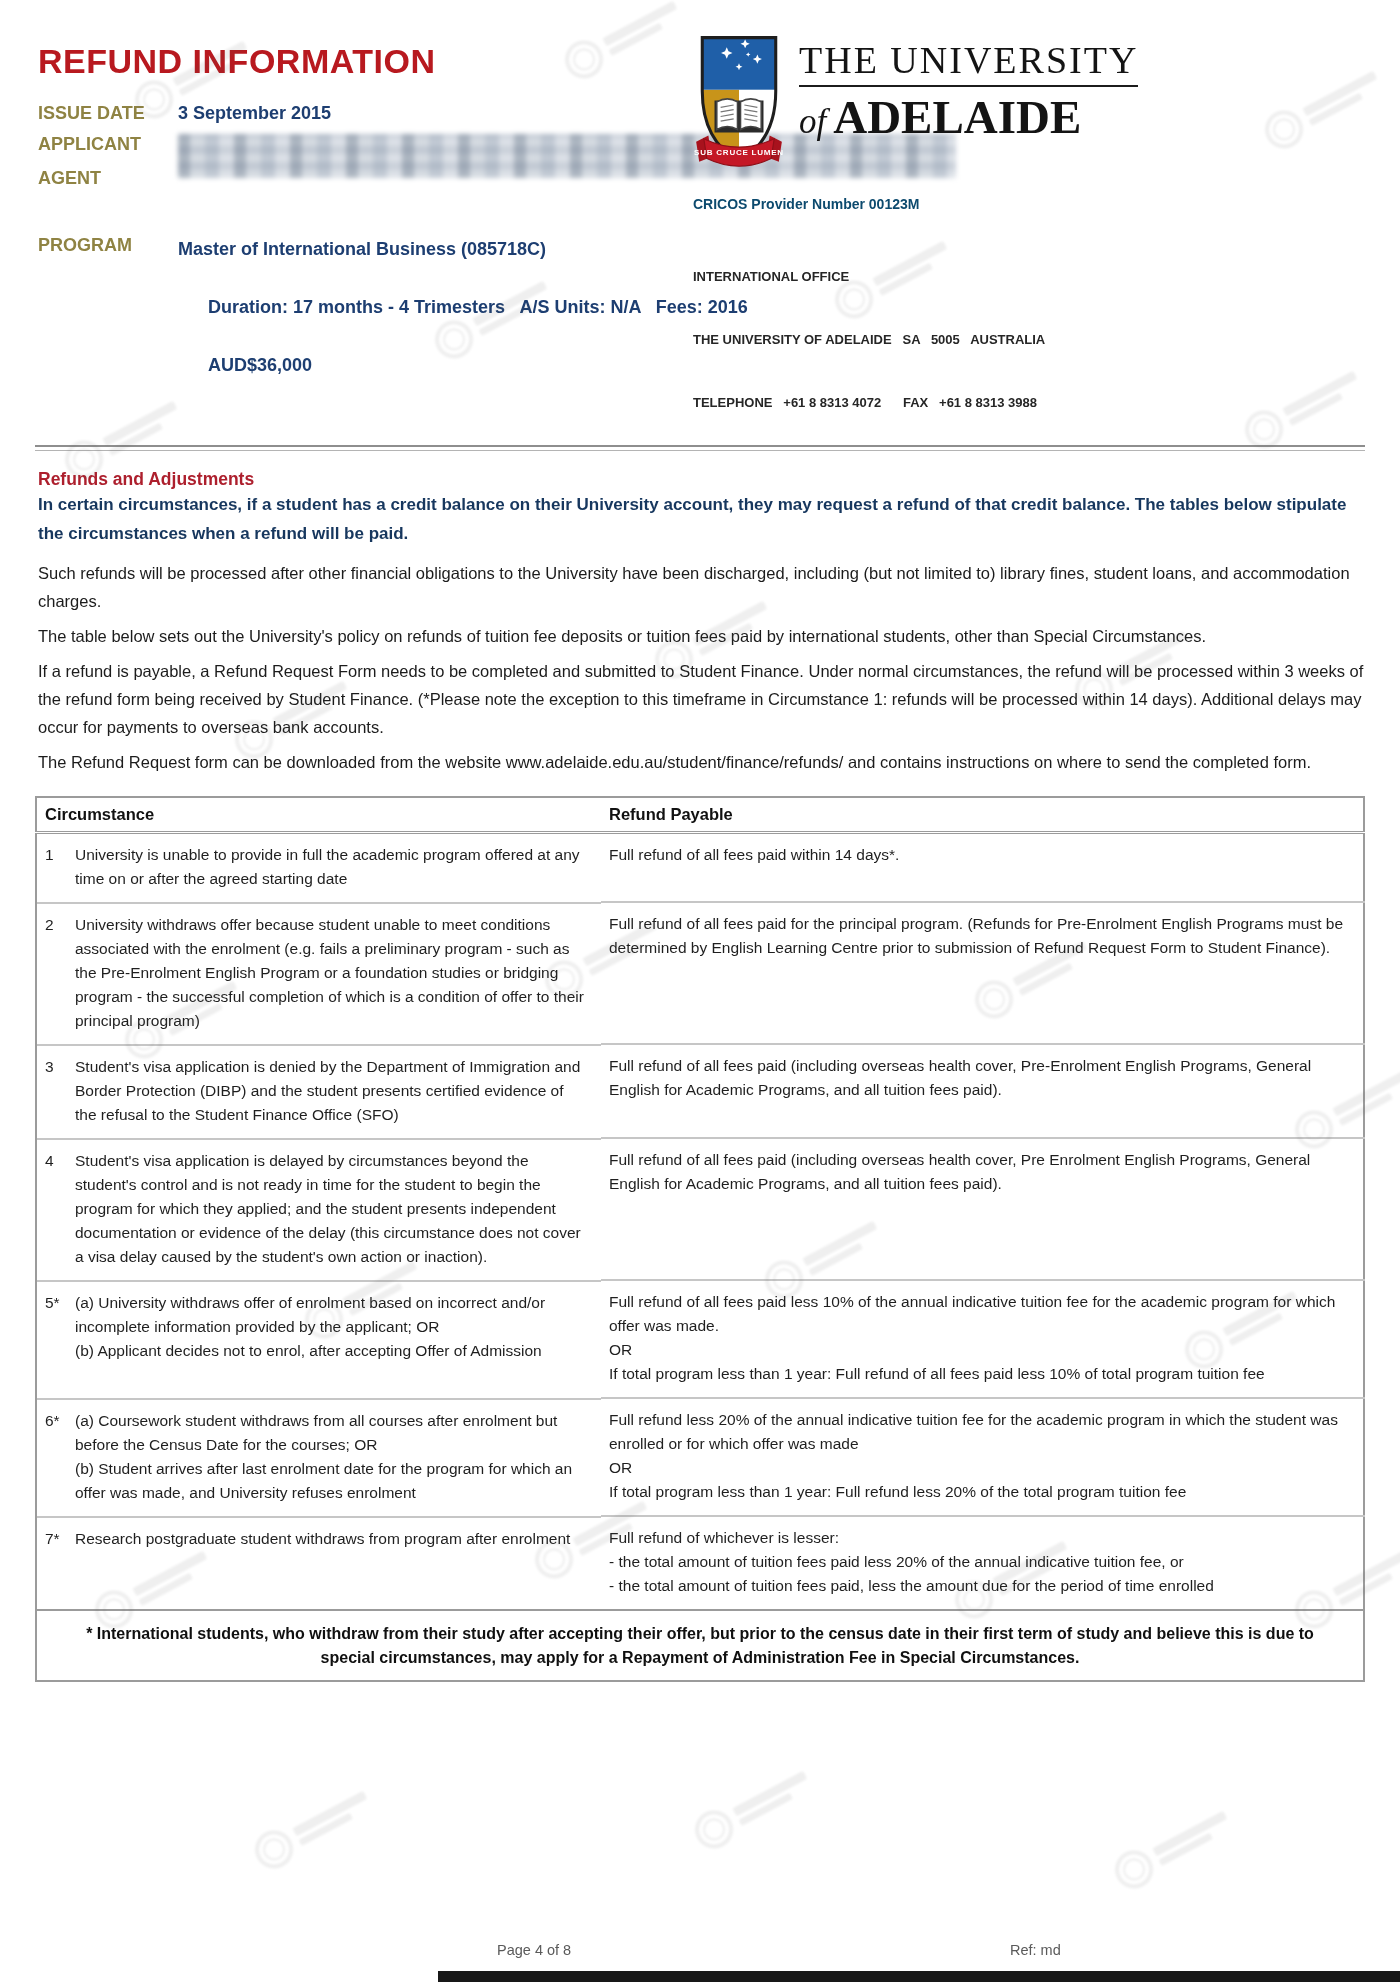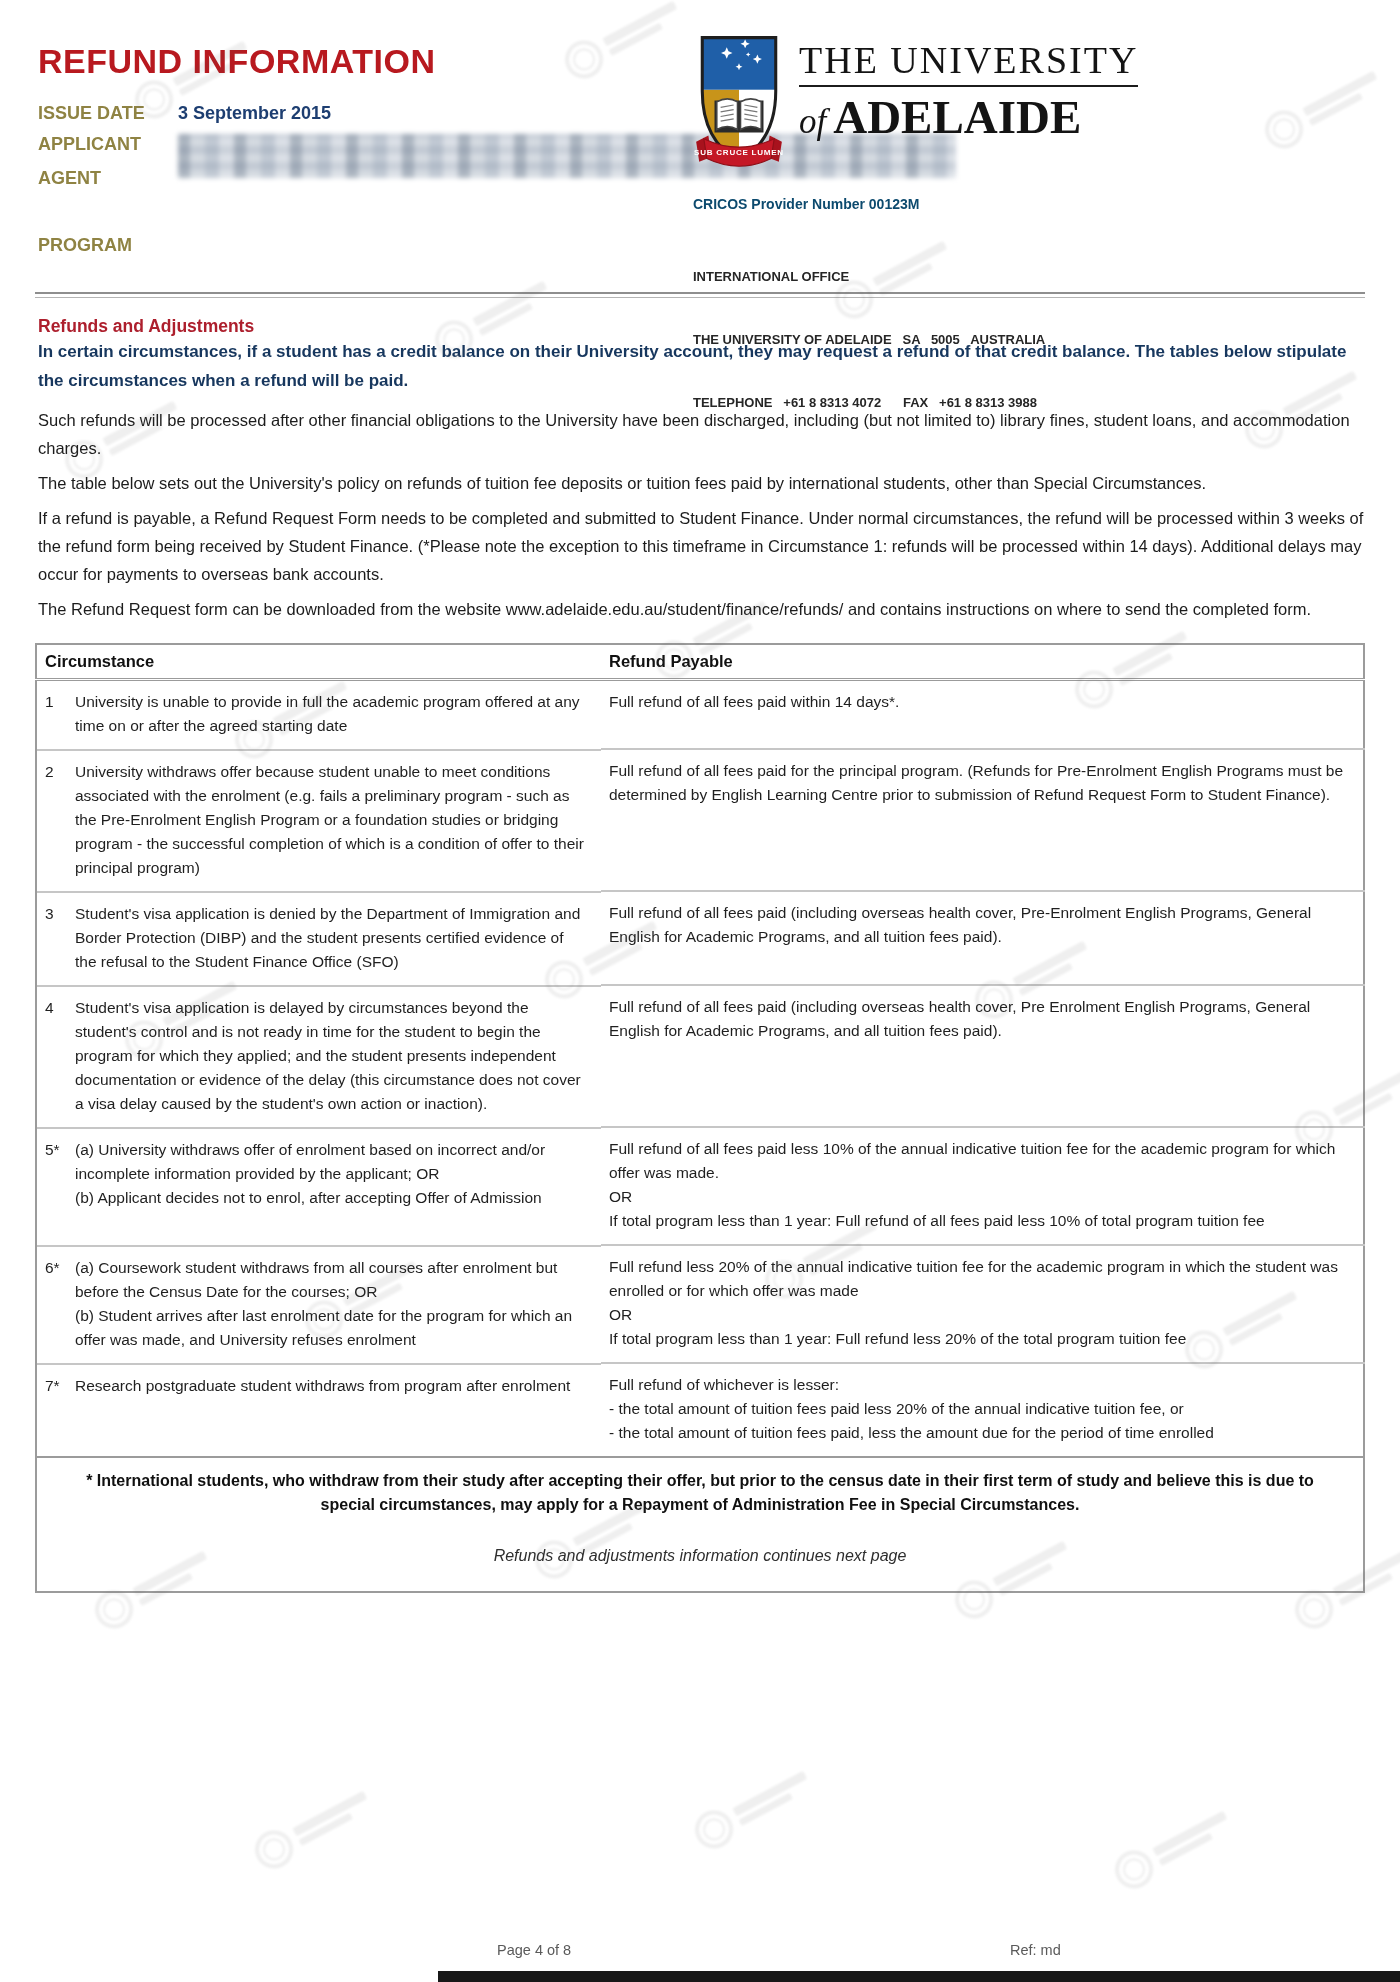--- a/index.html
+++ b/index.html
@@ -88,20 +88,24 @@
       <span class="redact"></span>
     </div>
     <div class="frow">
       <span class="flabel">AGENT</span>
       <span class="fvalue"></span>
     </div>
   </div>
 
   <div class="program">
     <span class="flabel">PROGRAM</span>
+    <span class="pvals"><span>Master of International Business (085718C)</span><br>
+      <span>Duration: 17 months - 4 Trimesters   A/S Units: N/A   Fees: 2016</span><br>
+      <span>AUD$36,000</span>
+    </span>
   </div>
 
   <div class="uni">
     <div class="logo-row">
       <svg class="crest" width="92" height="150" viewBox="0 0 120 196">
         <defs>
           <clipPath id="shieldClip">
             <path d="M12,10 h96 v70 c0,52 -24,78 -48,92 c-24,-14 -48,-40 -48,-92 z"></path>
           </clipPath>
         </defs>
@@ -246,23 +250,20 @@
           </td>
         <td>
             <span class="rtext">Full refund of whichever is lesser:
 - the total amount of tuition fees paid less 20% of the annual indicative tuition fee, or
 - the total amount of tuition fees paid, less the amount due for the period of time enrolled</span>
           </td>
       </tr>
       <tr class="footnote-row">
         <td colspan="2">* International students, who withdraw from their study after accepting their offer, but prior to the census date in their first term of study and believe this is due to special circumstances, may apply for a Repayment of Administration Fee in Special Circumstances.</td>
       </tr>
-      <tr class="cont-row">
-        <td colspan="2">Refunds and adjustments information continues next page</td>
-      </tr>
     </tbody>
   </table>
 
   <div class="footer-page">Page 4 of 8</div>
   <div class="footer-ref">Ref: md</div>
   <div class="scan-bar"></div>
 
   <div class="wm-layer">
     <div class="wm-stamp" style="left:130px;top:60px">
         <span class="wm-badge"></span>

